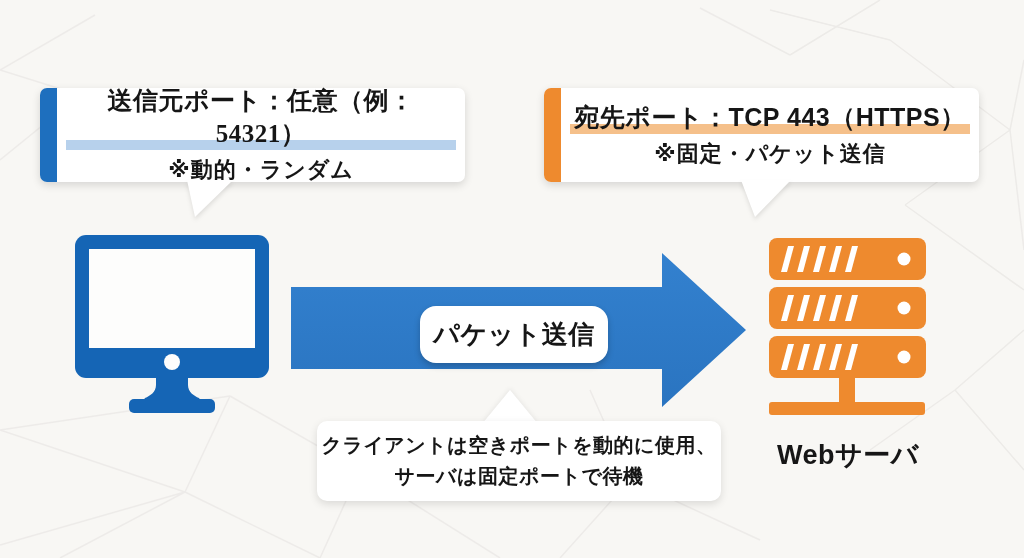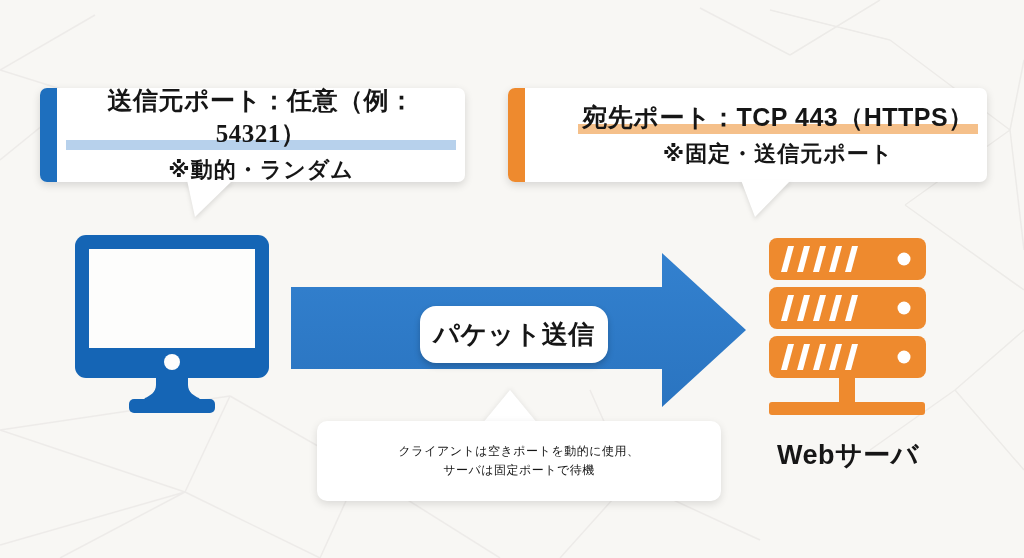--- a/index.html
+++ b/index.html
@@ -50,21 +50,21 @@
   }
 
   
   .note-box{
     position:absolute;left:317px;top:421px;width:404px;height:80px;
     background:#ffffff;border-radius:10px;
     box-shadow:0 3px 8px rgba(0,0,0,0.12);
     display:flex;flex-direction:column;justify-content:center;
     text-align:center;z-index:2;
   }
-  .note-line{display:block;font-size:12px;font-weight:normal;line-height:1.55;letter-spacing:0.5px;}
+  .note-line{display:block;font-size:20px;font-weight:bold;line-height:1.55;letter-spacing:0.5px;}
   .note-tail{position:absolute;left:481px;top:390px;z-index:1;
     filter:drop-shadow(0 -2px 2px rgba(0,0,0,0.06));}
 </style>
 </head>
 <body>
 
 <div class="stage">
 
   <svg class="mesh" width="1024" height="558" viewBox="0 0 1024 558">
     <g stroke="#ebe9e6" stroke-width="1.5" fill="none" opacity="0.85">
@@ -81,25 +81,25 @@
     <div class="accent blue"></div>
     <div class="body">
       <span class="co-line1 hl-blue">送信元ポート：任意（例：54321）</span>
       <span class="co-line2">※動的・ランダム</span>
     </div>
   </div>
   <svg class="tail" style="left:186px;top:180px;" width="50" height="38" viewBox="0 0 50 38">
     <polygon points="1,0 47,0 9,37" fill="#ffffff"></polygon>
   </svg>
 
-  <div class="callout" style="left:508px;top:88px;width:435px;height:94px;padding-left:44px;">
+  <div class="callout" style="left:544px;top:88px;width:435px;height:94px;">
     <div class="accent orange"></div>
     <div class="body">
       <span class="co-line1 hl-orange">宛先ポート：TCP 443（HTTPS）</span>
-      <span class="co-line2">※固定・送信元ポート</span>
+      <span class="co-line2">※固定・パケット送信</span>
     </div>
   </div>
   <svg class="tail" style="left:740px;top:180px;" width="54" height="38" viewBox="0 0 54 38">
     <polygon points="1,0 51,0 15,37" fill="#ffffff"></polygon>
   </svg>
 
   <svg class="abs" style="left:72px;top:233px;" width="200" height="183" viewBox="0 0 200 183">
     <rect x="3" y="2" width="194" height="143" rx="11" fill="#1565b5"></rect>
     <rect x="17" y="16" width="166" height="99" fill="#fdfdfc"></rect>
     <circle cx="100" cy="129" r="8" fill="#fdfdfc"></circle>

